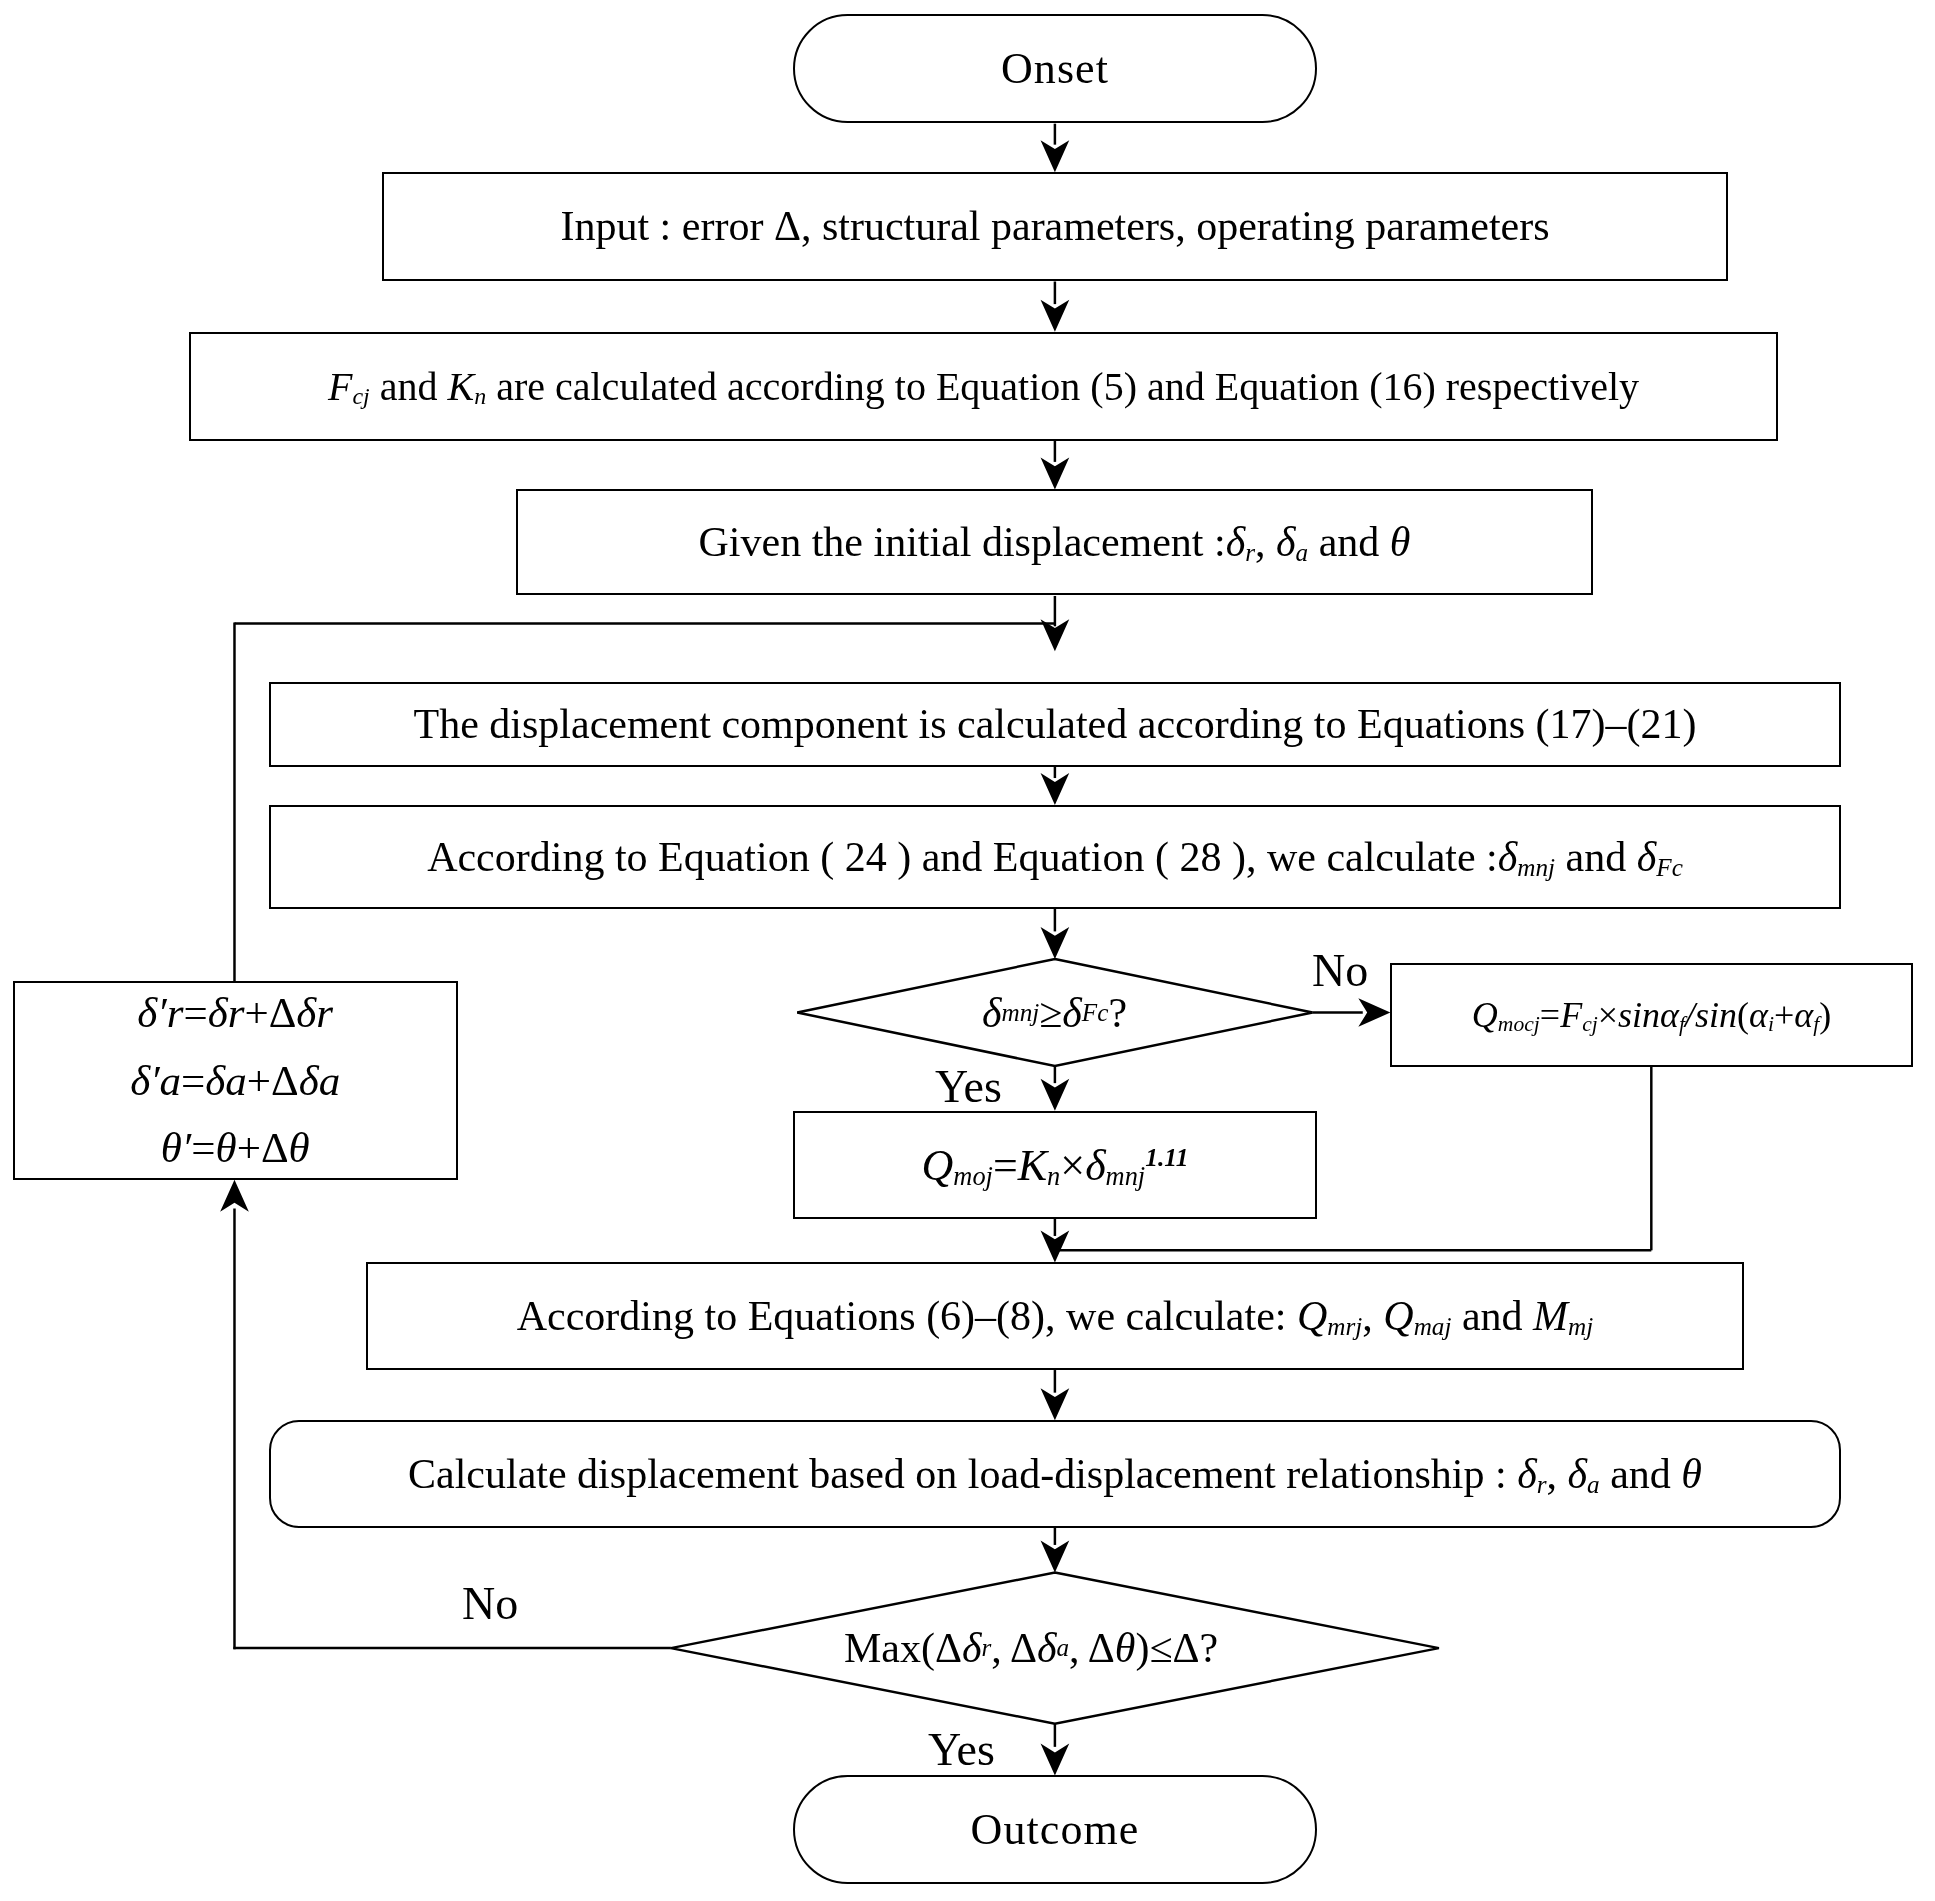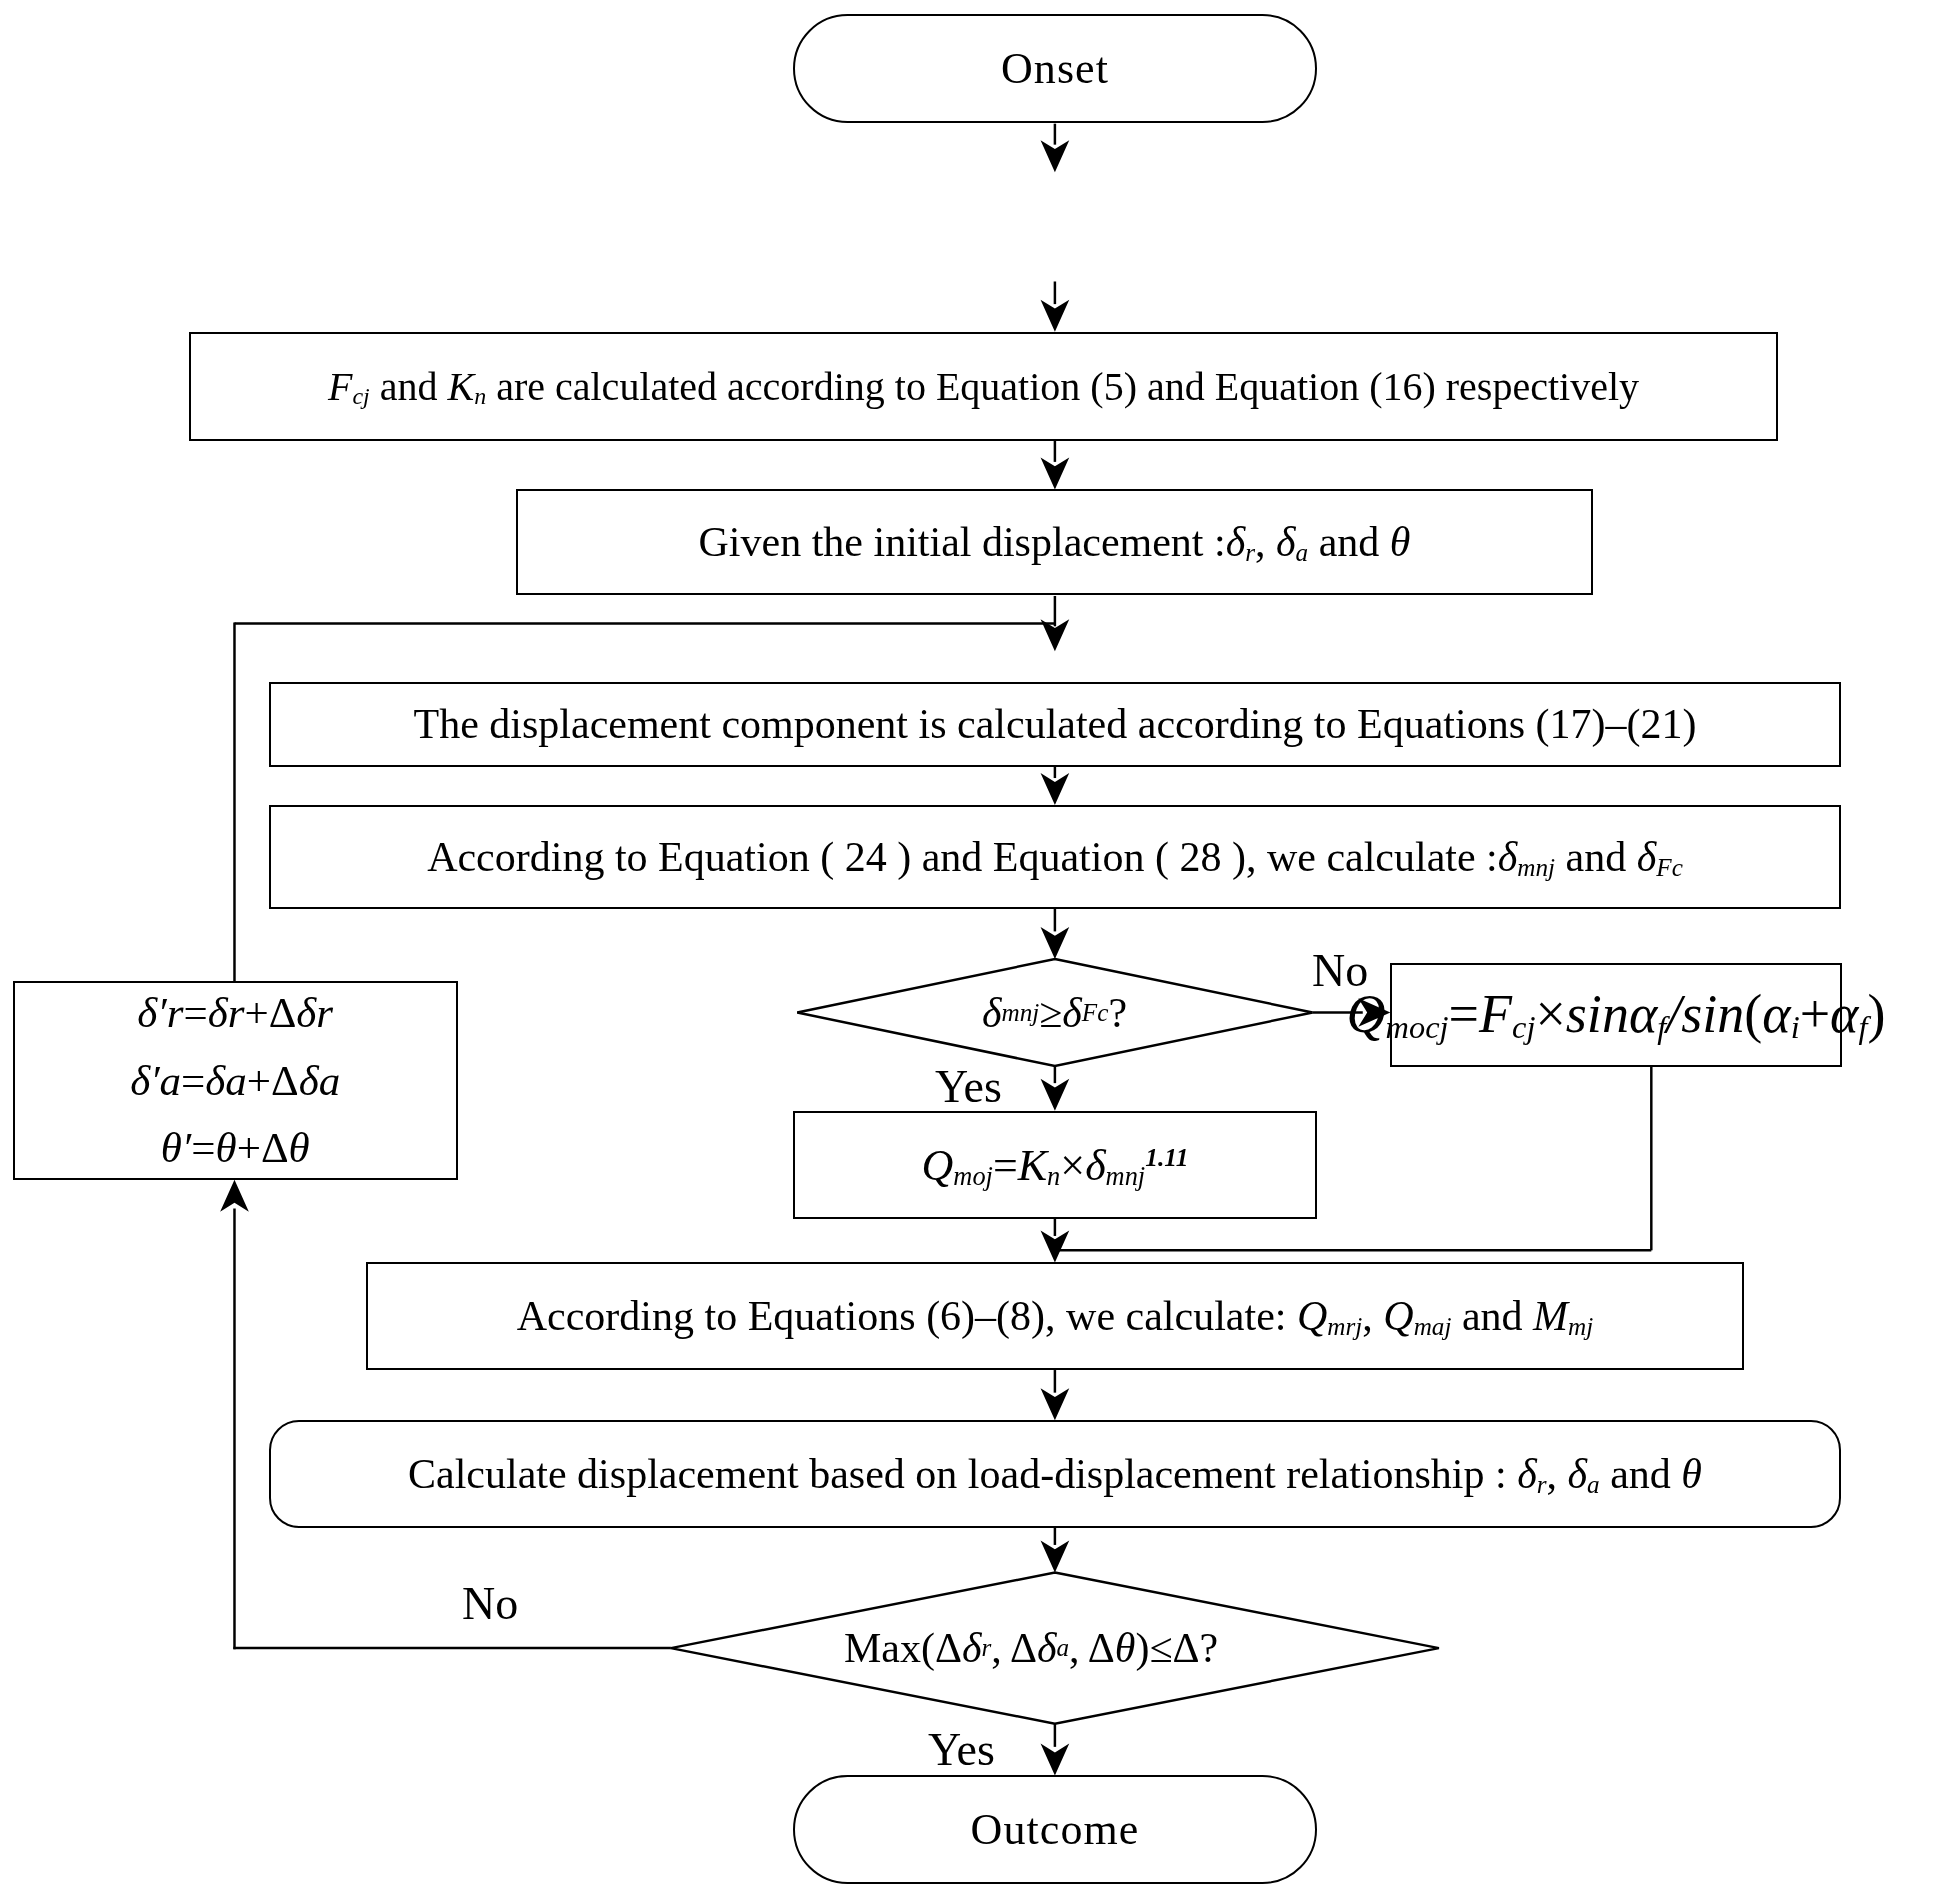--- a/index.html
+++ b/index.html
@@ -64,20 +64,23 @@
     <g fill="#ffffff" stroke="#000" stroke-width="4.5">
       <polygon points="1912,1738 2379,1835 1912,1932 1445,1835"></polygon>
       <polygon points="1912,2850 2608,2987 1912,3124 1216,2987"></polygon>
     </g>
   </svg>
 
   <div class="node terminator" style="left:793px; top:14.3px; width:524px; height:109px;">
     <span>Onset</span>
   </div>
 
+  <div class="node process" style="left:382px; top:172px; width:1346px; height:109px;">
+    <span><span class="seg-p">Input : error Δ, structural parameters, operating parameters</span></span>
+  </div>
 
   <div class="node process" style="left:189px; top:332px; width:1589px; height:109px; font-size:40px;">
     <span><span class="seg-i">F</span><span class="seg-isub">cj</span><span class="seg-p"> and </span><span class="seg-i">K</span><span class="seg-isub">n</span><span class="seg-p"> are calculated according to Equation (5) and Equation (16) respectively</span></span>
   </div>
 
   <div class="node process" style="left:516px; top:489px; width:1077px; height:106px;">
     <span><span class="seg-p">Given the initial displacement :</span><span class="seg-i">δ</span><span class="seg-isub">r</span><span class="seg-p">, </span><span class="seg-i">δ</span><span class="seg-isub">a</span><span class="seg-p"> and </span><span class="seg-i">θ</span></span>
   </div>
 
   <div class="node process" style="left:269px; top:651px; width:1572px; height:85px;margin-top:31px;">
@@ -90,21 +93,21 @@
 
   <div class="dtext" style="left:878px; top:973px; width:353px; height:79px;">
       <span class="seg-i">δ</span>
       <span class="seg-isub">mnj</span>
       <span class="seg-p">≥</span>
       <span class="seg-i">δ</span>
       <span class="seg-isub">Fc</span>
       <span class="seg-p"> ?</span>
     </div>
 
-  <div class="node process" style="left:1390px; top:963px; width:452px; height:104px; font-size:54px;">
+  <div class="node process" style="left:1390px; top:963px; width:523px; height:104px; font-size:36px;">
     <span><span class="seg-i">Q</span><span class="seg-isub">mocj</span><span class="seg-p">=</span><span class="seg-i">F</span><span class="seg-isub">cj</span><span class="seg-p">×</span><span class="seg-i">sinα</span><span class="seg-isub">f</span><span class="seg-i">/</span><span class="seg-i">sin</span><span class="seg-p">(</span><span class="seg-i">α</span><span class="seg-isub">i</span><span class="seg-p">+</span><span class="seg-i">α</span><span class="seg-isub">f</span><span class="seg-p">)</span></span>
   </div>
 
   <div class="node process" style="left:793px; top:1111px; width:524px; height:108px; font-size:44px;">
     <span><span class="seg-i">Q</span><span class="seg-isub">moj</span><span class="seg-p">=</span><span class="seg-i">K</span><span class="seg-isub">n</span><span class="seg-p">×</span><span class="seg-i">δ</span><span class="seg-isub">mnj</span><span class="seg-isup">1.11</span></span>
   </div>
 
   <div class="node process" style="left:366px; top:1262px; width:1378px; height:108px;">
     <span><span class="seg-p">According to Equations (6)–(8), we calculate: </span><span class="seg-i">Q</span><span class="seg-isub">mrj</span><span class="seg-p">, </span><span class="seg-i">Q</span><span class="seg-isub">maj</span><span class="seg-p"> and </span><span class="seg-i">M</span><span class="seg-isub">mj</span></span>
   </div>

